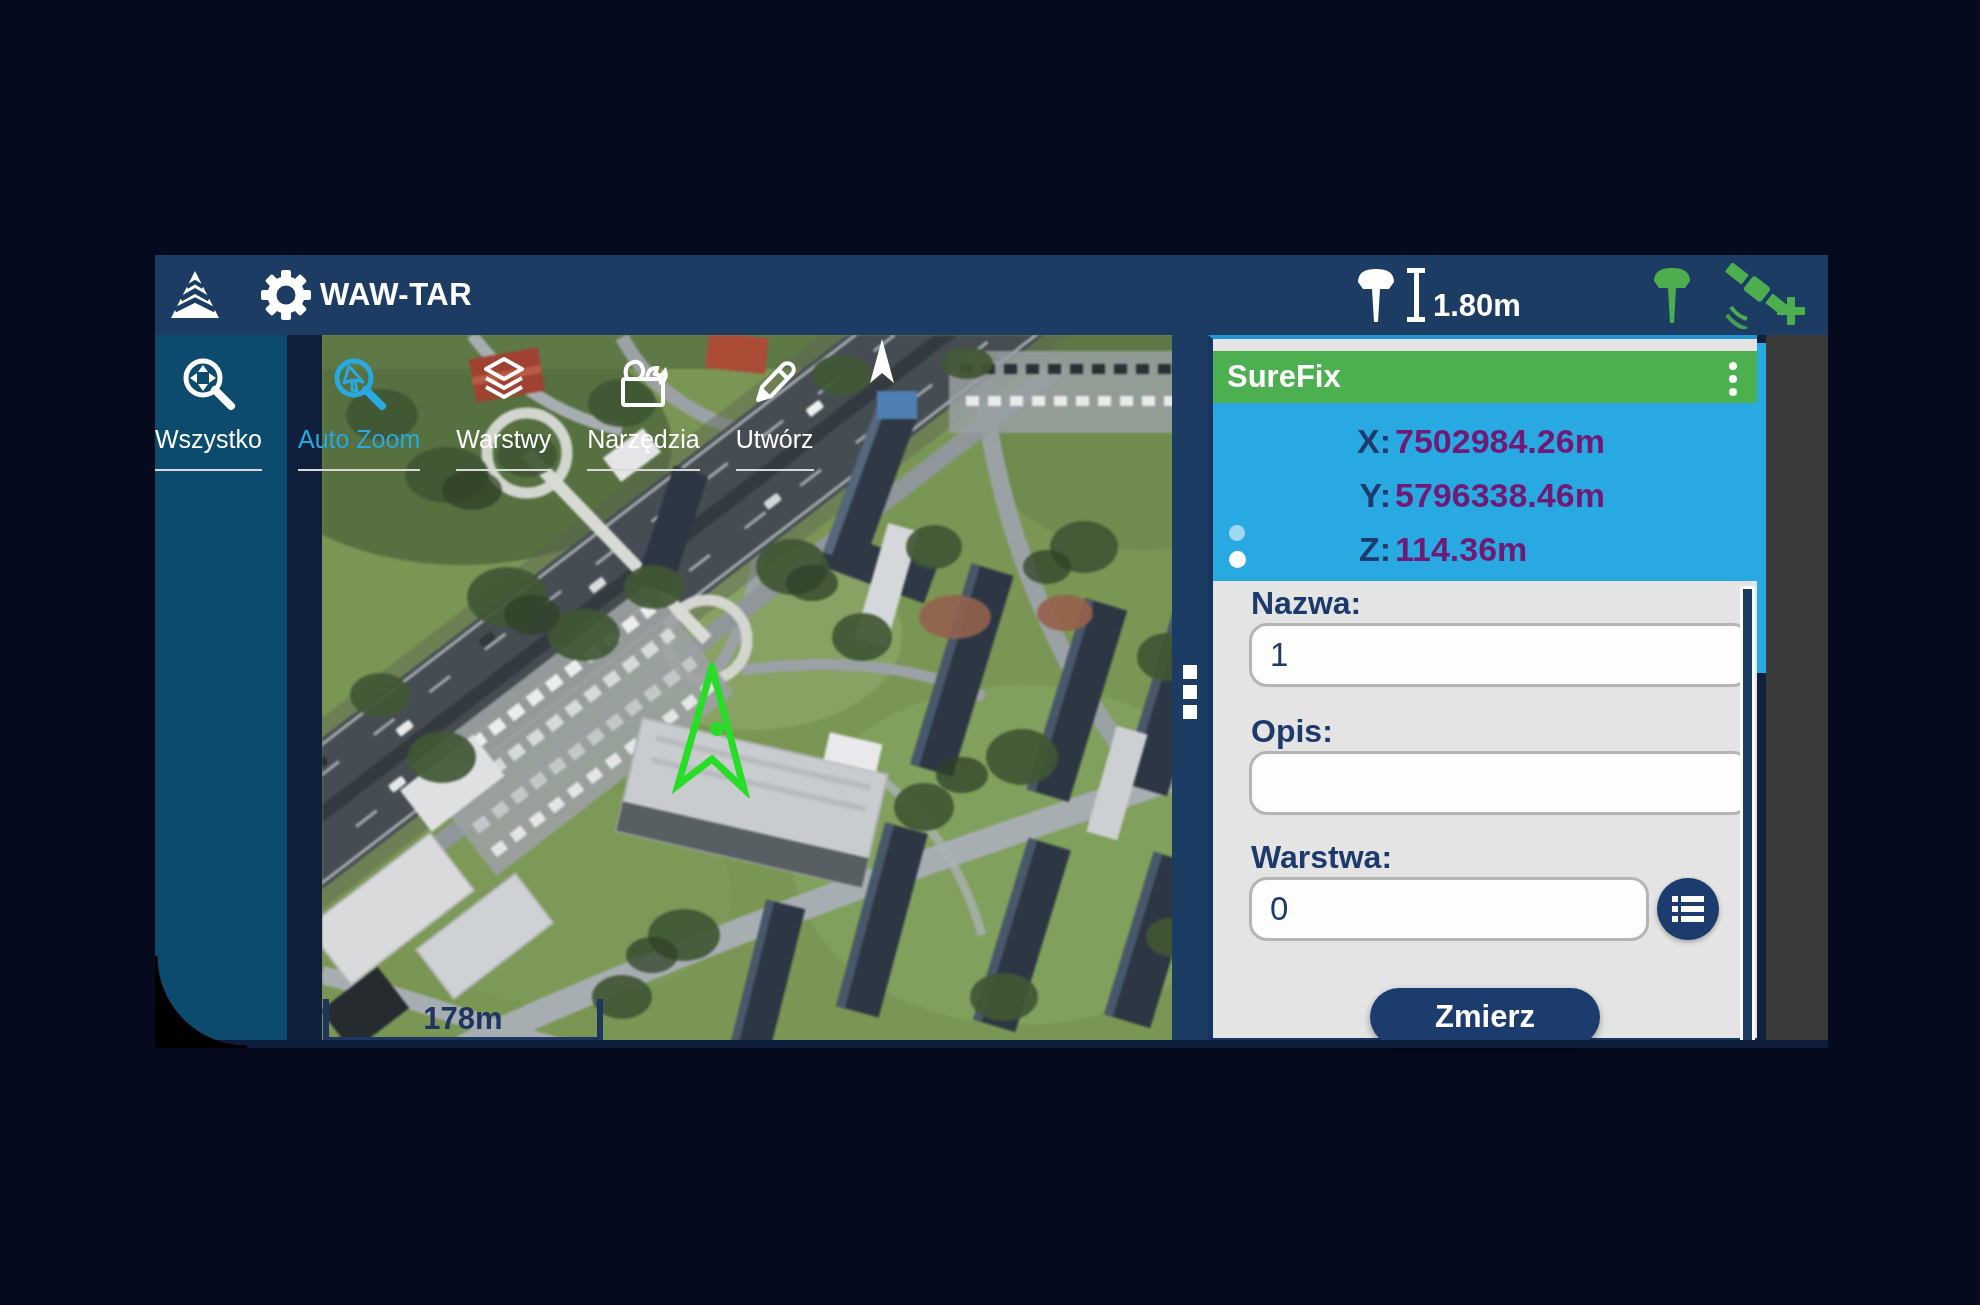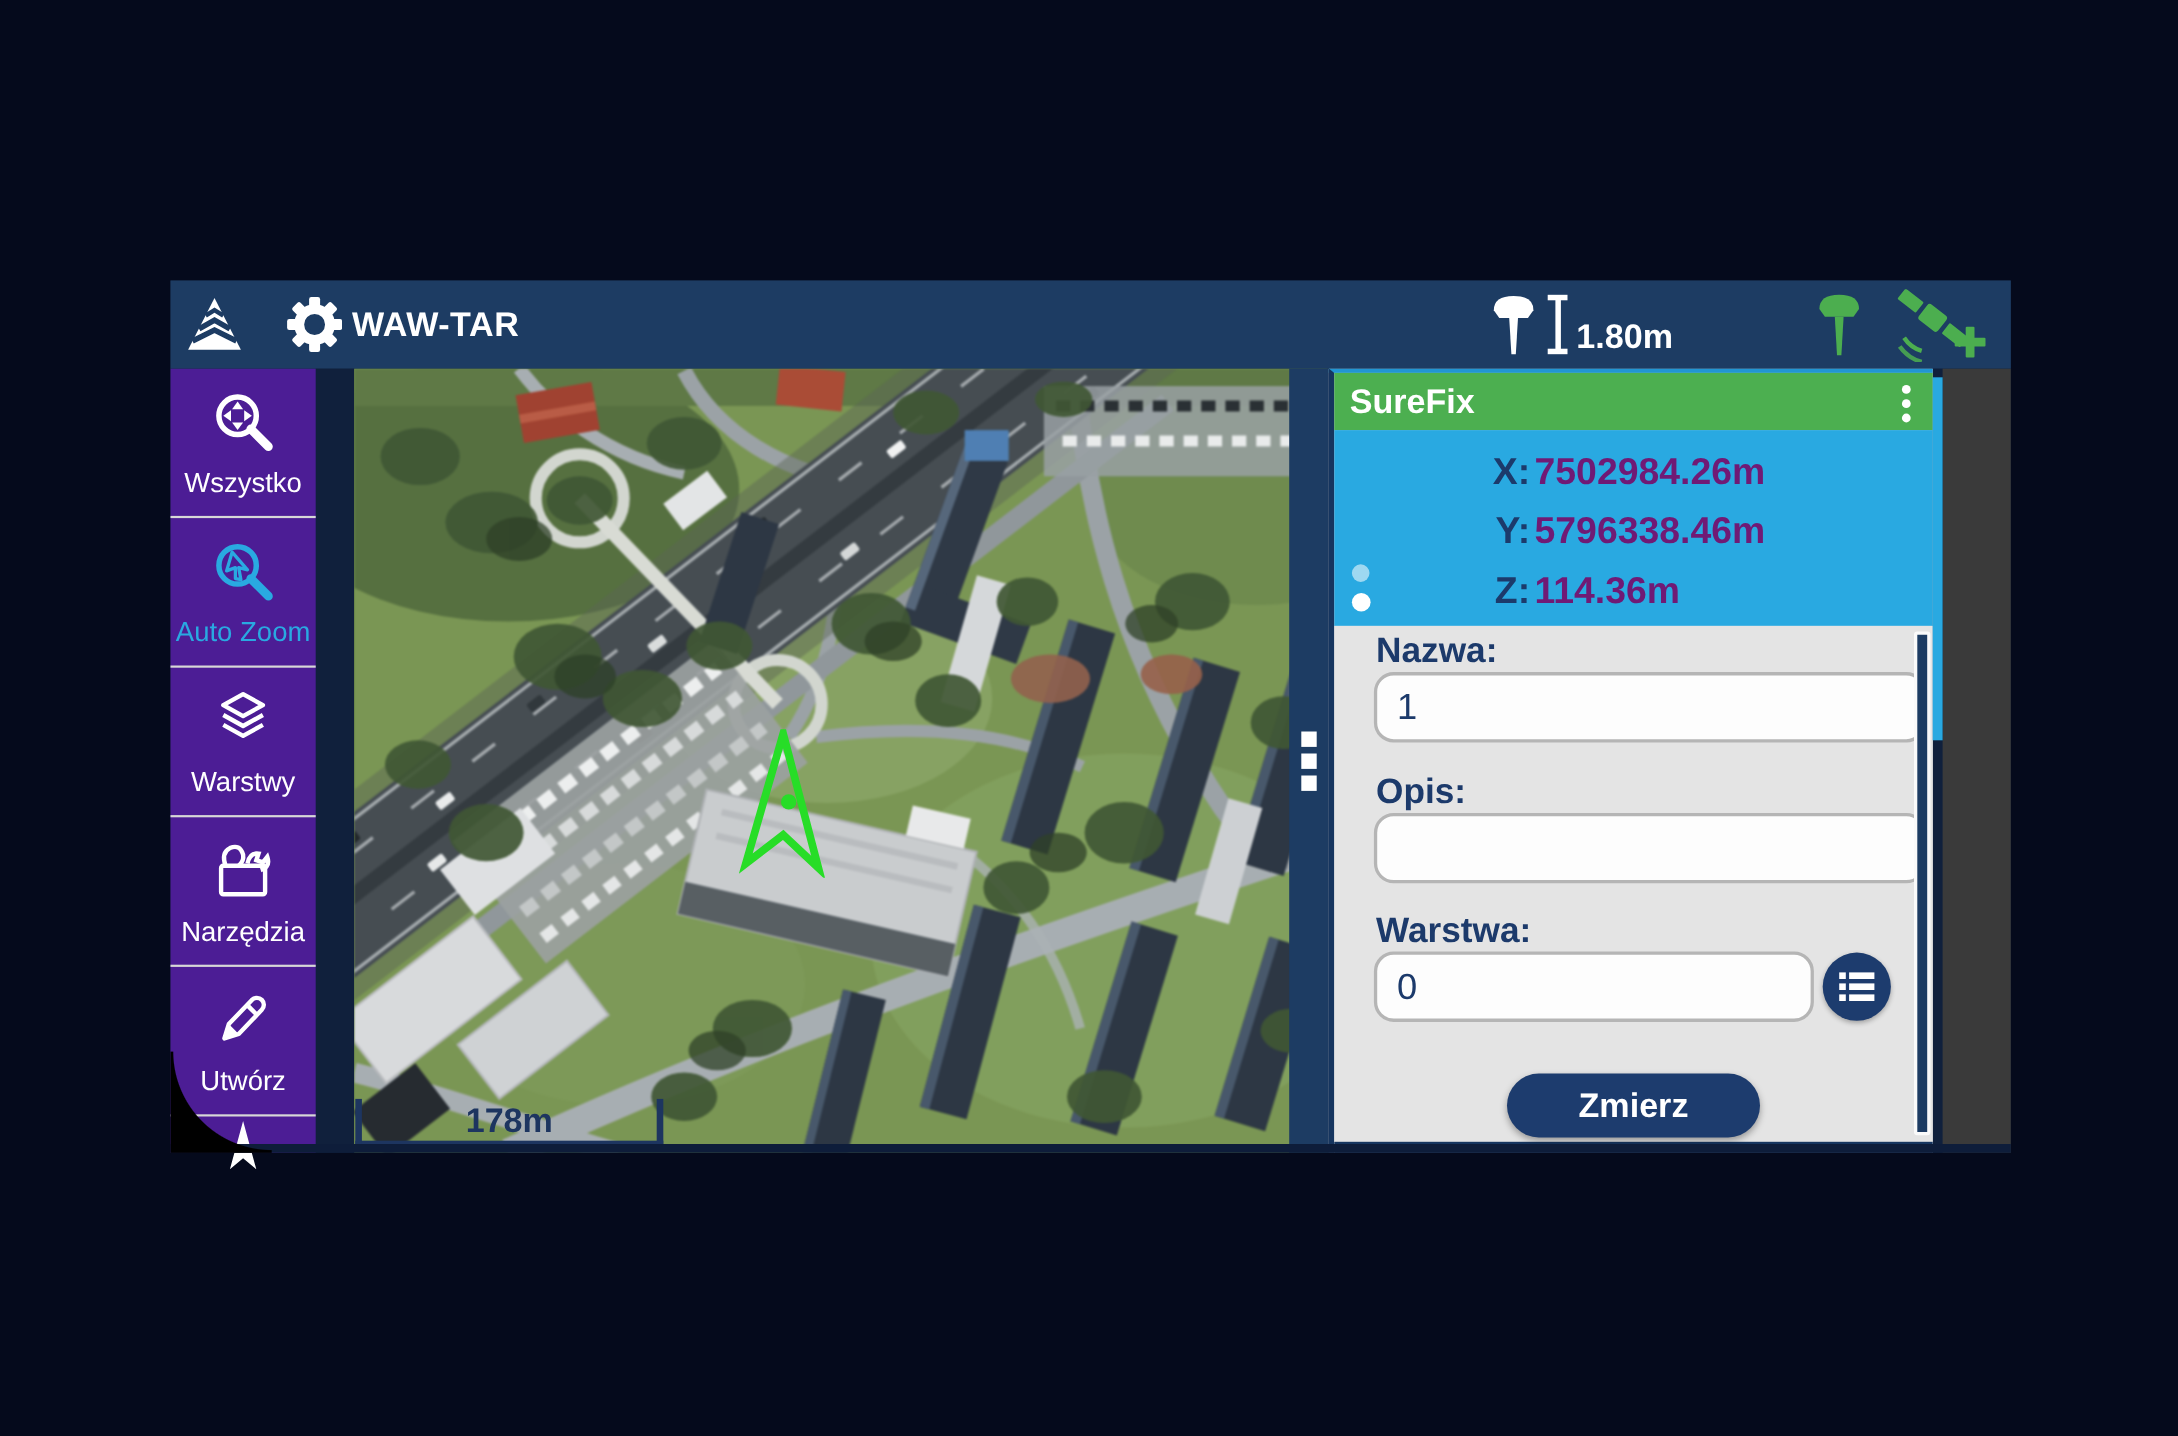--- a/index.html
+++ b/index.html
@@ -11,41 +11,41 @@
   .topbar{position:absolute;left:0;top:0;width:1673px;height:80px;background:#1d3c63;z-index:10;}
   .logo{position:absolute;left:14px;top:13px;}
   .gear-title{position:absolute;left:106px;top:15px;display:flex;align-items:center;gap:9px;cursor:pointer;}
   .app-title{color:#fff;font-size:31px;font-weight:bold;letter-spacing:.5px;}
   .height-group{position:absolute;left:1198px;top:11px;display:flex;align-items:flex-end;gap:6px;}
   .height-text{color:#fff;font-size:31px;font-weight:bold;}
   .pole-green{position:absolute;left:1494px;top:10px;}
   .sat-btn{position:absolute;left:1564px;top:8px;}
 
   
-  .sidebar{position:absolute;left:0;top:80px;width:132px;height:713px;background:#4c1d95;display:flex;flex-direction:column;z-index:5;}
+  .sidebar{position:absolute;left:0;top:80px;width:132px;height:713px;background:#0c4a6e;display:flex;flex-direction:row;z-index:5;gap:36px;}
   .side-item{height:136px;display:flex;flex-direction:column;align-items:center;justify-content:center;gap:10px;border-bottom:2px solid #d8d8d8;cursor:pointer;flex:0 0 auto;}
   .side-item:last-child{border-bottom:none;flex:1 1 auto;justify-content:flex-start;padding-top:2px;}
   .side-label{color:#fff;font-size:25px;font-weight:400;}
   .side-item.active .side-label{color:#29a9e1;}
 
   
   .map{position:absolute;left:132px;top:80px;width:885px;height:713px;overflow:hidden;background:#6f8e4b;margin-left:35px;}
   .map svg.aerial{position:absolute;left:0;top:0;width:885px;height:713px;filter:blur(1.1px) saturate(.92);}
   .marker{position:absolute;left:348px;top:328px;z-index:4;}
   .scalebar{position:absolute;left:1px;bottom:5px;width:280px;height:44px;border-left:6px solid #1d3560;border-right:6px solid #1d3560;border-bottom:6px solid #1d3560;display:flex;align-items:flex-end;justify-content:center;z-index:4;}
   .scalebar span{color:#1d3560;font-size:31px;font-weight:bold;line-height:36px;}
 
   
   .divider{position:absolute;left:1017px;top:80px;width:36px;height:713px;background:#1d3c63;z-index:6;display:flex;align-items:center;justify-content:center;}
   .handle{display:flex;flex-direction:column;gap:6px;cursor:ew-resize;}
   .handle i{display:block;width:14px;height:14px;background:#fff;}
 
   
   .panel{position:absolute;left:1053px;top:80px;width:549px;height:713px;background:#e4e4e4;border-top:4px solid #2196d3;border-left:5px solid #16355f;z-index:6;display:flex;flex-direction:column;}
-  .panel-header{height:52px;background:#4caf50;display:flex;align-items:center;position:relative;flex:0 0 auto;}
+  .panel-header{height:52px;background:#4caf50;display:flex;align-items:center;position:relative;flex:0 0 auto;margin-top:12px;}
   .panel-title{color:#fff;font-size:31px;font-weight:bold;margin-left:14px;}
   .menu-dots{position:absolute;right:14px;top:9px;display:flex;flex-direction:column;gap:5px;padding:2px 6px;cursor:pointer;}
   .menu-dots i{width:8px;height:8px;border-radius:50%;background:#fff;display:block;}
   .coords{height:178px;background:#29a9e1;position:relative;flex:0 0 auto;padding-top:12px;}
   .coord-row{display:flex;align-items:center;height:52px;margin-bottom:2px;}
   .coord-label{width:178px;text-align:right;color:#1c3a6b;font-size:34px;font-weight:bold;}
   .coord-value{margin-left:4px;color:#701a75;font-size:34px;font-weight:bold;}
   .coord-dots{position:absolute;left:16px;top:122px;display:flex;flex-direction:column;gap:10px;}
   .coord-dots .d1{width:16px;height:16px;border-radius:50%;background:rgba(255,255,255,.55);}
   .coord-dots .d2{width:17px;height:17px;border-radius:50%;background:#fff;}

